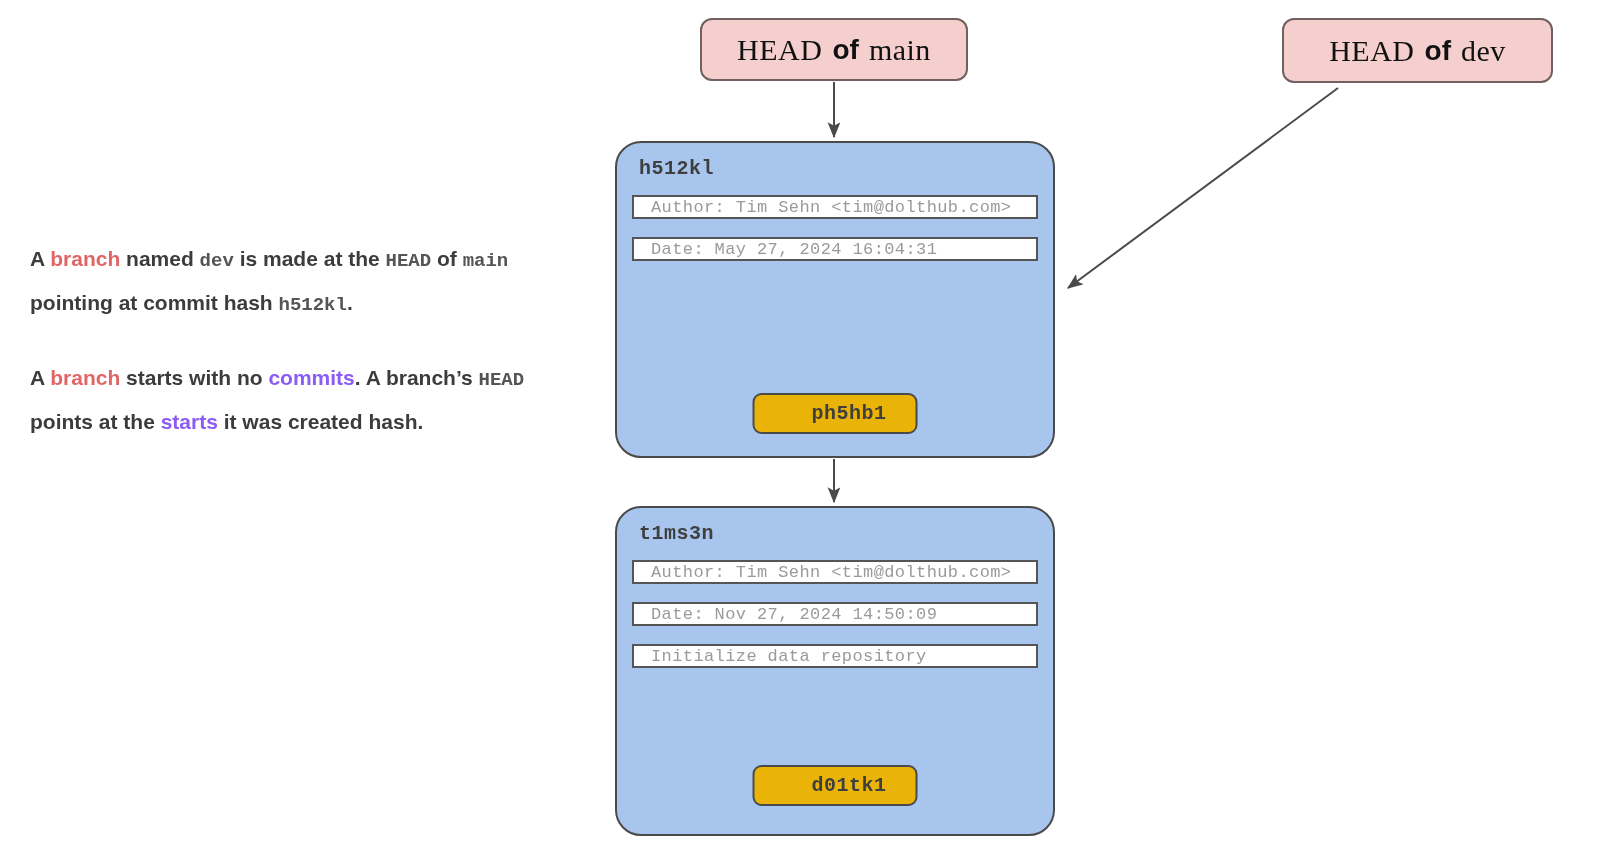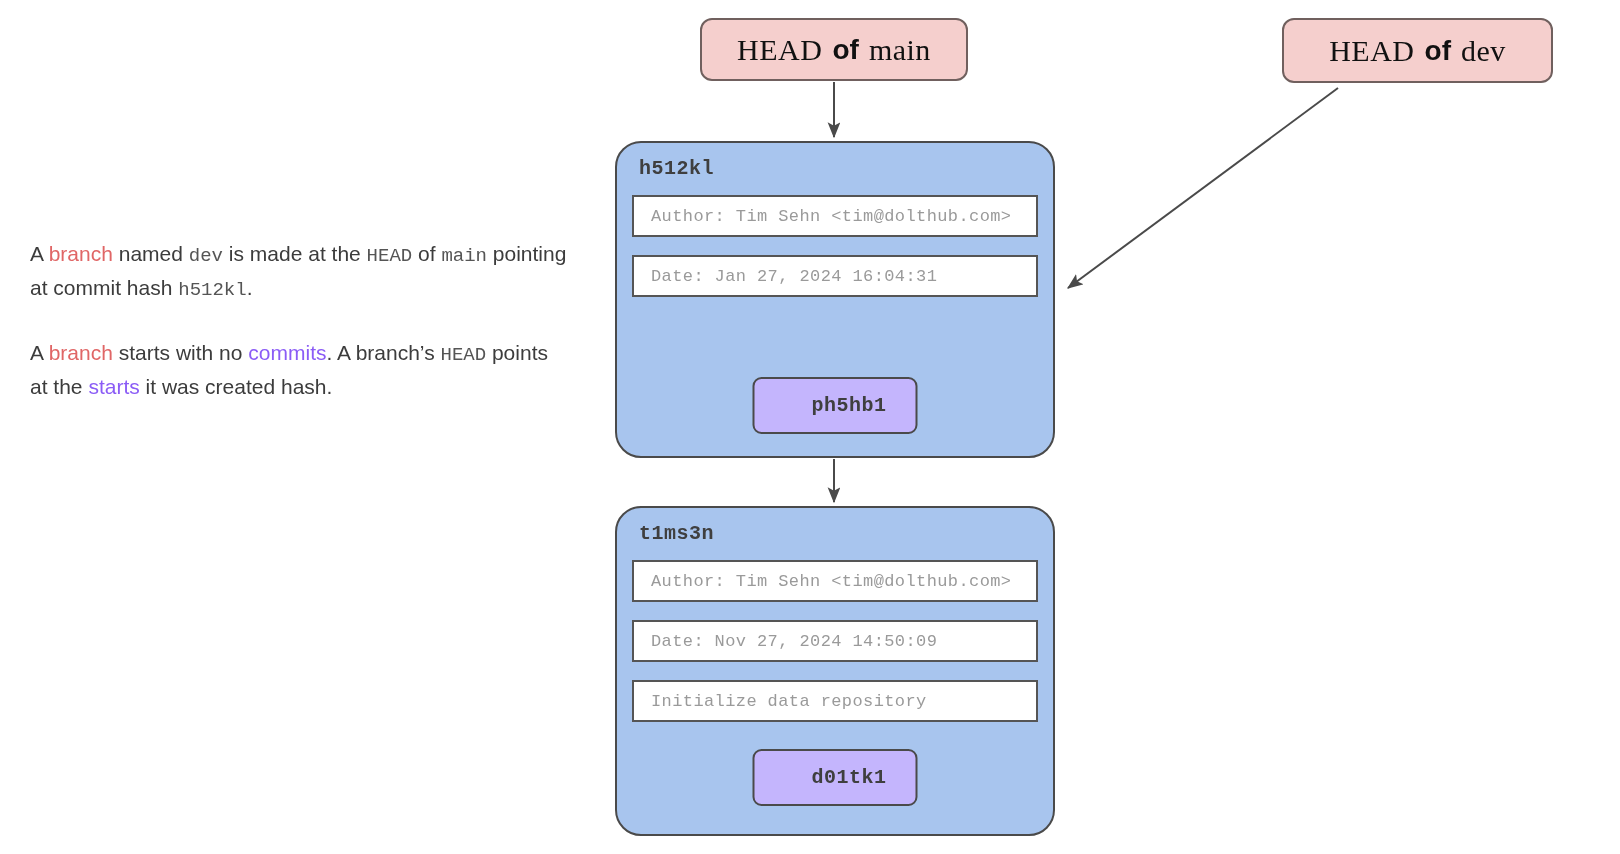--- a/index.html
+++ b/index.html
@@ -19,23 +19,24 @@
   
   #prose {
     position: absolute;
     left: 30px;
     top: 238px;
     width: 540px;
   }
   .para {
     font-family: "Liberation Sans", sans-serif;
     font-size: 21px;
-    line-height: 31px;
+    line-height: 42px;
     color: #3c3c3c;
     margin: 0 0 31px 0;
+    font-weight: bold;
   }
   .para:last-child { margin-bottom: 0; }
   .mono-ref {
     font-family: "Liberation Mono", "DejaVu Sans Mono", monospace;
     font-size: 19px;
     color: #555555;
   }
   .kw-branch { color: #e06666; }
   .kw-commit { color: #8b5cf6; }
 
@@ -99,44 +100,44 @@
 
   .commit-fields {
     position: absolute;
     left: 15px;
     right: 15px;
     top: 52px;
   }
   .commit-field {
     background: #ffffff;
     border: 2px solid #555555;
-    height: 42px;
+    height: 24px;
     display: flex;
     align-items: center;
     padding-left: 17px;
     margin-bottom: 18px;
     font-family: "Liberation Mono", "DejaVu Sans Mono", monospace;
     font-size: 17px;
     color: #9a9a9a;
     letter-spacing: 0.4px;
     white-space: nowrap;
     overflow: hidden;
   }
   .commit-field:last-child { margin-bottom: 0; }
 
   .parent-badge {
     position: absolute;
     left: 50%;
     transform: translateX(-50%);
     bottom: 22px;
-    background: #c4b5fd;
+    background: #eab308;
     border: 2px solid #4a4a4a;
     border-radius: 9px;
     width: 165px;
-    height: 57px;
+    height: 41px;
     display: flex;
     align-items: center;
     justify-content: center;
     font-family: "Liberation Mono", "DejaVu Sans Mono", monospace;
     font-size: 20px;
     font-weight: bold;
     color: #3f3f3f;
     letter-spacing: 0.5px;
     padding-left: 28px;
   }
@@ -173,21 +174,21 @@
 <div id="head-dev" class="head-pill">
   <span class="hp-mono">HEAD</span>
   <span class="hp-of">of</span>
   <span class="hp-mono">dev</span>
 </div>
 
 <div id="commit-h512kl" class="commit-node">
   <div class="commit-hash-title">h512kl</div>
   <div class="commit-fields">
     <div class="commit-field">Author: Tim Sehn &lt;tim@dolthub.com&gt;</div>
-    <div class="commit-field">Date: Jan 27, 2024 16:04:31</div>
+    <div class="commit-field">Date: May 27, 2024 16:04:31</div>
   </div>
   <div class="parent-badge">ph5hb1</div>
 </div>
 
 <div id="commit-t1ms3n" class="commit-node">
   <div class="commit-hash-title">t1ms3n</div>
   <div class="commit-fields">
     <div class="commit-field">Author: Tim Sehn &lt;tim@dolthub.com&gt;</div>
     <div class="commit-field">Date: Nov 27, 2024 14:50:09</div>
     <div class="commit-field">Initialize data repository</div>

